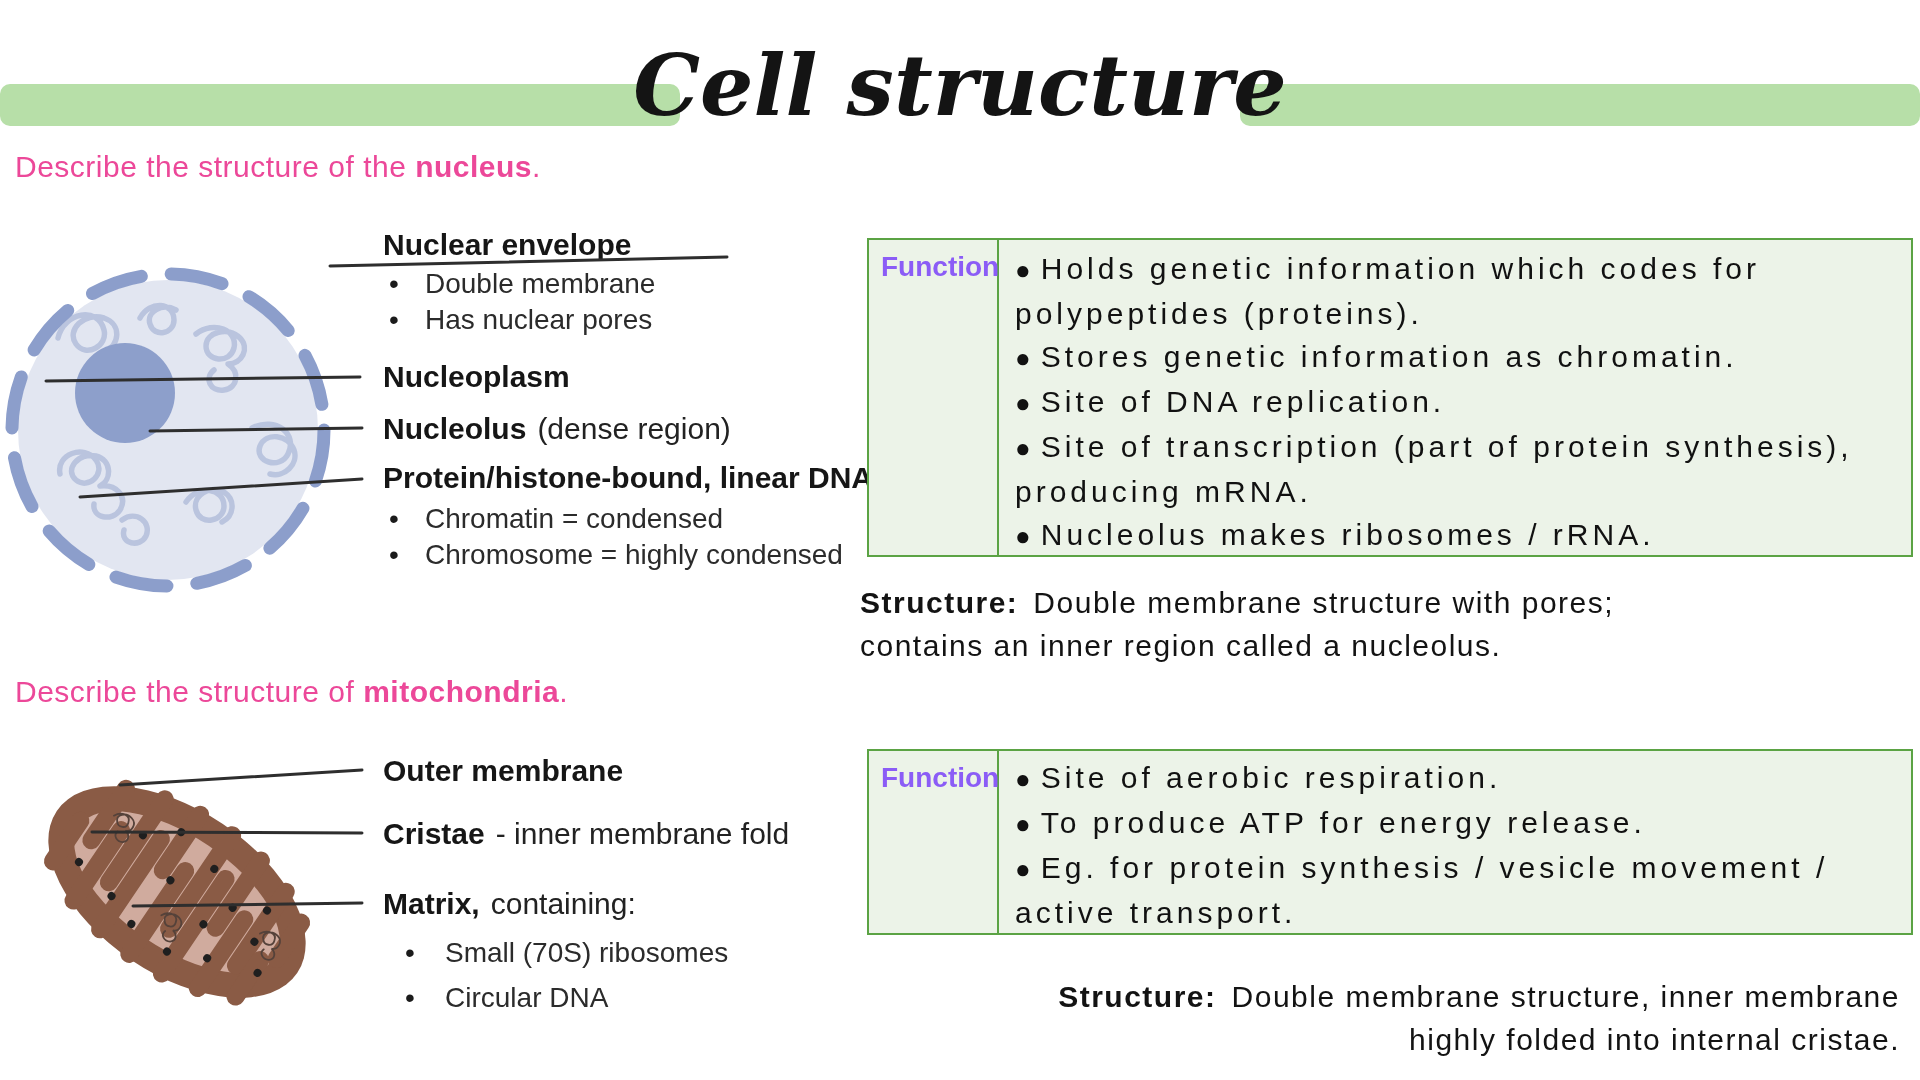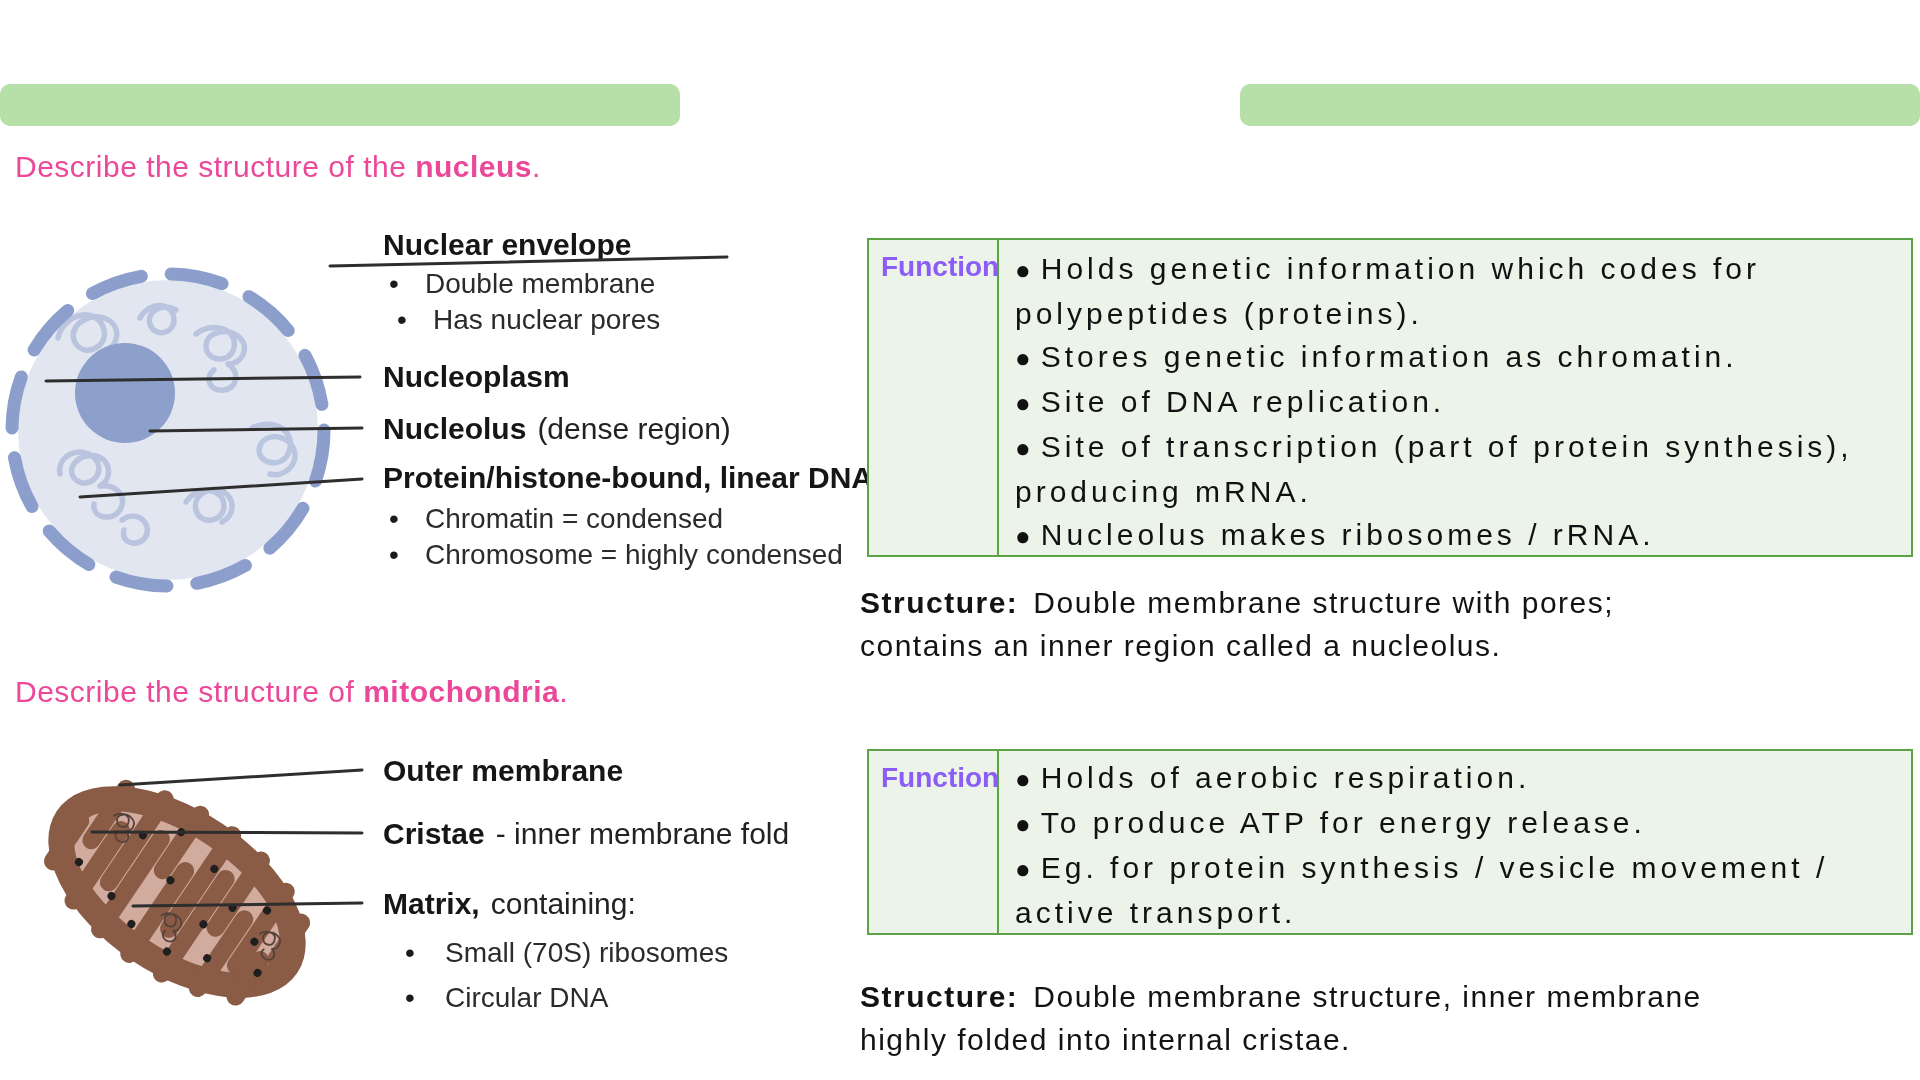--- a/index.html
+++ b/index.html
@@ -37,53 +37,54 @@
   .t2 .fn-content{padding-top:5px;padding-bottom:5px;}
   .fn-content li{font-size:30px;line-height:43px;letter-spacing:4px;color:#111;}
   .fn-content .tb{margin-right:6px;font-size:26px;}
 
   
   .structure{position:absolute;left:860px;width:1040px;font-size:30px;line-height:43px;
              letter-spacing:1.5px;color:#131313;}
   .structure .b{font-weight:700;}
   .structure .sep{font-weight:700;margin-right:15px;}
   .s1{top:581px;}
-  .s2{top:975px;}
+  .s2{top:975px;text-align:right;}
 
   .diagram{position:absolute;}
   .overlay{position:absolute;left:0;top:0;pointer-events:none;}
 </style>
 </head>
 <body>
 
 <div class="canvas">
 
   <div class="title-bar left"></div>
   <div class="title-bar right"></div>
+  <h1 class="title">Cell structure</h1>
 
   <div class="q q1"><span>Describe the structure of the </span><span class="b">nucleus</span><span>.</span></div>
 
   <svg class="diagram" style="left:0;top:258px" width="340" height="345" viewBox="0 0 340 345">
     <circle cx="168" cy="172" r="150" fill="#e2e6f1"></circle>
     <g fill="none" stroke="#b6c1dd" stroke-width="5.5" stroke-linecap="round" stroke-linejoin="round" opacity="0.9">
       <path d="M58,80 c6,-26 40,-32 46,-8 c4,16 -18,28 -28,14 c-10,-14 8,-32 28,-26 c18,6 16,28 0,34 c18,0 30,12 22,26 c-8,14 -30,8 -28,-8"></path>
       <path d="M196,76 c18,-14 42,-4 38,14 c-4,16 -28,14 -28,-2 c0,-14 22,-20 34,-8 c10,10 2,26 -12,26 c12,8 10,24 -4,26 c-14,2 -20,-12 -10,-20"></path>
       <path d="M252,170 c24,-12 46,6 36,26 c-8,16 -34,8 -28,-8 c6,-14 28,-12 34,4 c5,14 -10,28 -24,24"></path>
       <path d="M60,216 c-4,-20 24,-30 36,-14 c10,14 -8,30 -20,20 c-12,-10 2,-28 20,-24 c16,4 16,24 4,30 c16,-2 28,10 20,24 c-8,12 -28,8 -26,-6"></path>
       <path d="M186,244 c12,-18 38,-14 38,4 c0,16 -24,20 -28,4 c-4,-14 14,-26 28,-18 c12,8 10,24 -2,30"></path>
       <path d="M122,262 c14,-10 30,2 24,16 c-6,12 -26,8 -22,-6"></path>
       <path d="M140,60 c10,-18 34,-16 34,2 c0,14 -20,18 -24,4 c-4,-12 12,-22 26,-14"></path>
     </g>
     <circle cx="125" cy="135" r="50" fill="#8d9fcb"></circle>
     <circle cx="168" cy="172" r="156" fill="none" stroke="#8c9ecb" stroke-width="13" stroke-dasharray="52 30" stroke-linecap="round"></circle>
   </svg>
 
   <div class="dl-h" style="left:383px;top:228px"><span>Nuclear envelope</span></div>
   <div class="dl-b" style="left:386px;top:268px"><span class="dot">•</span><span>Double membrane</span></div>
-  <div class="dl-b" style="left:394px;top:304px"><span class="dot">•</span><span>Has nuclear pores</span></div>
+  <div class="dl-b" style="left:386px;top:304px"><span class="dot">•</span><span>Has nuclear pores</span></div>
   <div class="dl-h" style="left:383px;top:360px"><span>Nucleoplasm</span></div>
   <div class="dl-h" style="left:383px;top:412px"><span>Nucleolus</span><span class="note">(dense region)</span></div>
   <div class="dl-h" style="left:383px;top:461px"><span>Protein/histone-bound, linear DNA</span></div>
   <div class="dl-b" style="left:386px;top:503px"><span class="dot">•</span><span>Chromatin = condensed</span></div>
   <div class="dl-b" style="left:386px;top:539px"><span class="dot">•</span><span>Chromosome = highly condensed</span></div>
 
   <div class="fn-table t1">
     <div class="fn-label">Function</div>
     <ul class="fn-content">
       <li><span class="tb">●</span><span>Holds genetic information which codes for polypeptides (proteins).</span></li>
@@ -147,21 +148,21 @@
 
   <div class="dl-h" style="left:383px;top:754px"><span>Outer membrane</span></div>
   <div class="dl-h" style="left:383px;top:817px"><span>Cristae</span><span class="note">- inner membrane fold</span></div>
   <div class="dl-h" style="left:383px;top:887px"><span>Matrix,</span><span class="note">containing:</span></div>
   <div class="dl-b mito" style="left:402px;top:937px"><span class="dot">•</span><span>Small (70S) ribosomes</span></div>
   <div class="dl-b mito" style="left:402px;top:982px"><span class="dot">•</span><span>Circular DNA</span></div>
 
   <div class="fn-table t2">
     <div class="fn-label">Function</div>
     <ul class="fn-content">
-      <li><span class="tb">●</span><span>Holds of aerobic respiration.</span></li>
+      <li><span class="tb">●</span><span>Site of aerobic respiration.</span></li>
       <li><span class="tb">●</span><span>To produce ATP for energy release.</span></li>
       <li><span class="tb">●</span><span>Eg. for protein synthesis / vesicle movement / active transport.</span></li>
     </ul>
   </div>
 
   <div class="structure s2">
     <div><span class="b">Structure</span><span class="sep">:</span><span>Double membrane structure, inner membrane</span></div>
     <div>highly folded into internal cristae.</div>
   </div>
 

